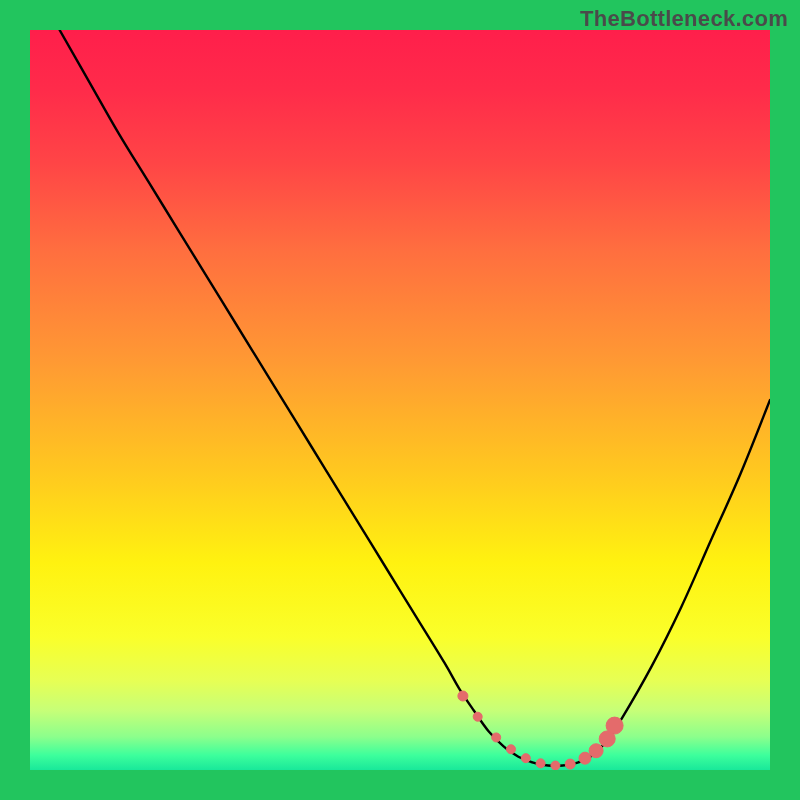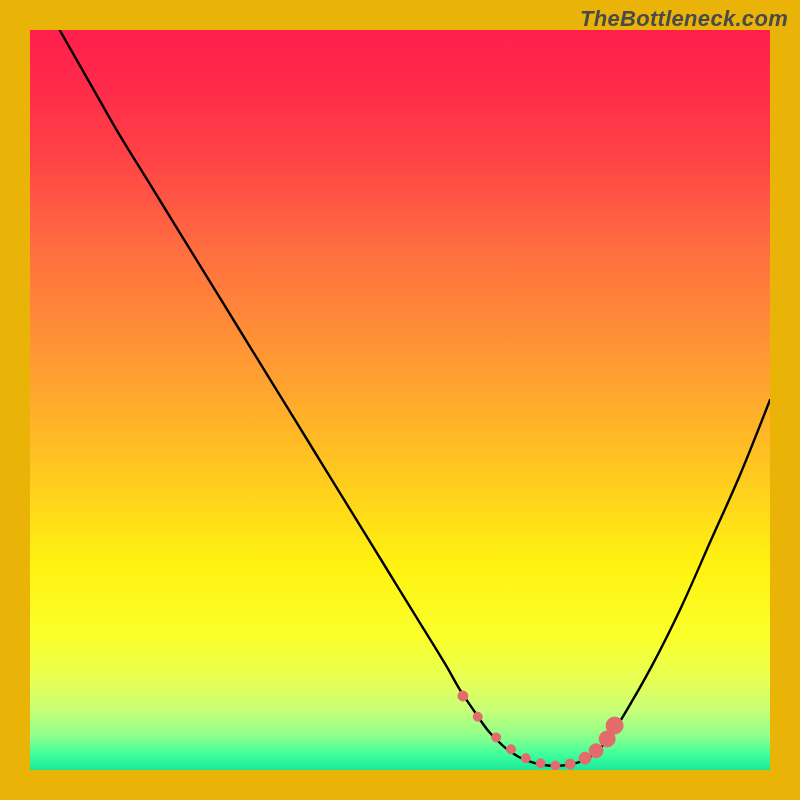--- a/index.html
+++ b/index.html
@@ -8,22 +8,21 @@
     width: 800px;
     height: 800px;
     background: #000;
     overflow: hidden;
     font-family: Arial, Helvetica, sans-serif;
   }
   .frame {
     position: relative;
     width: 800px;
     height: 800px;
-    background: #eab308;
-    font-style: italic;
+    background: #22c55e;
   }
   .watermark {
     position: absolute;
     top: 6px;
     right: 12px;
     color: #4a4a4a;
     font-size: 22px;
     font-weight: 600;
     letter-spacing: 0.3px;
     z-index: 10;

